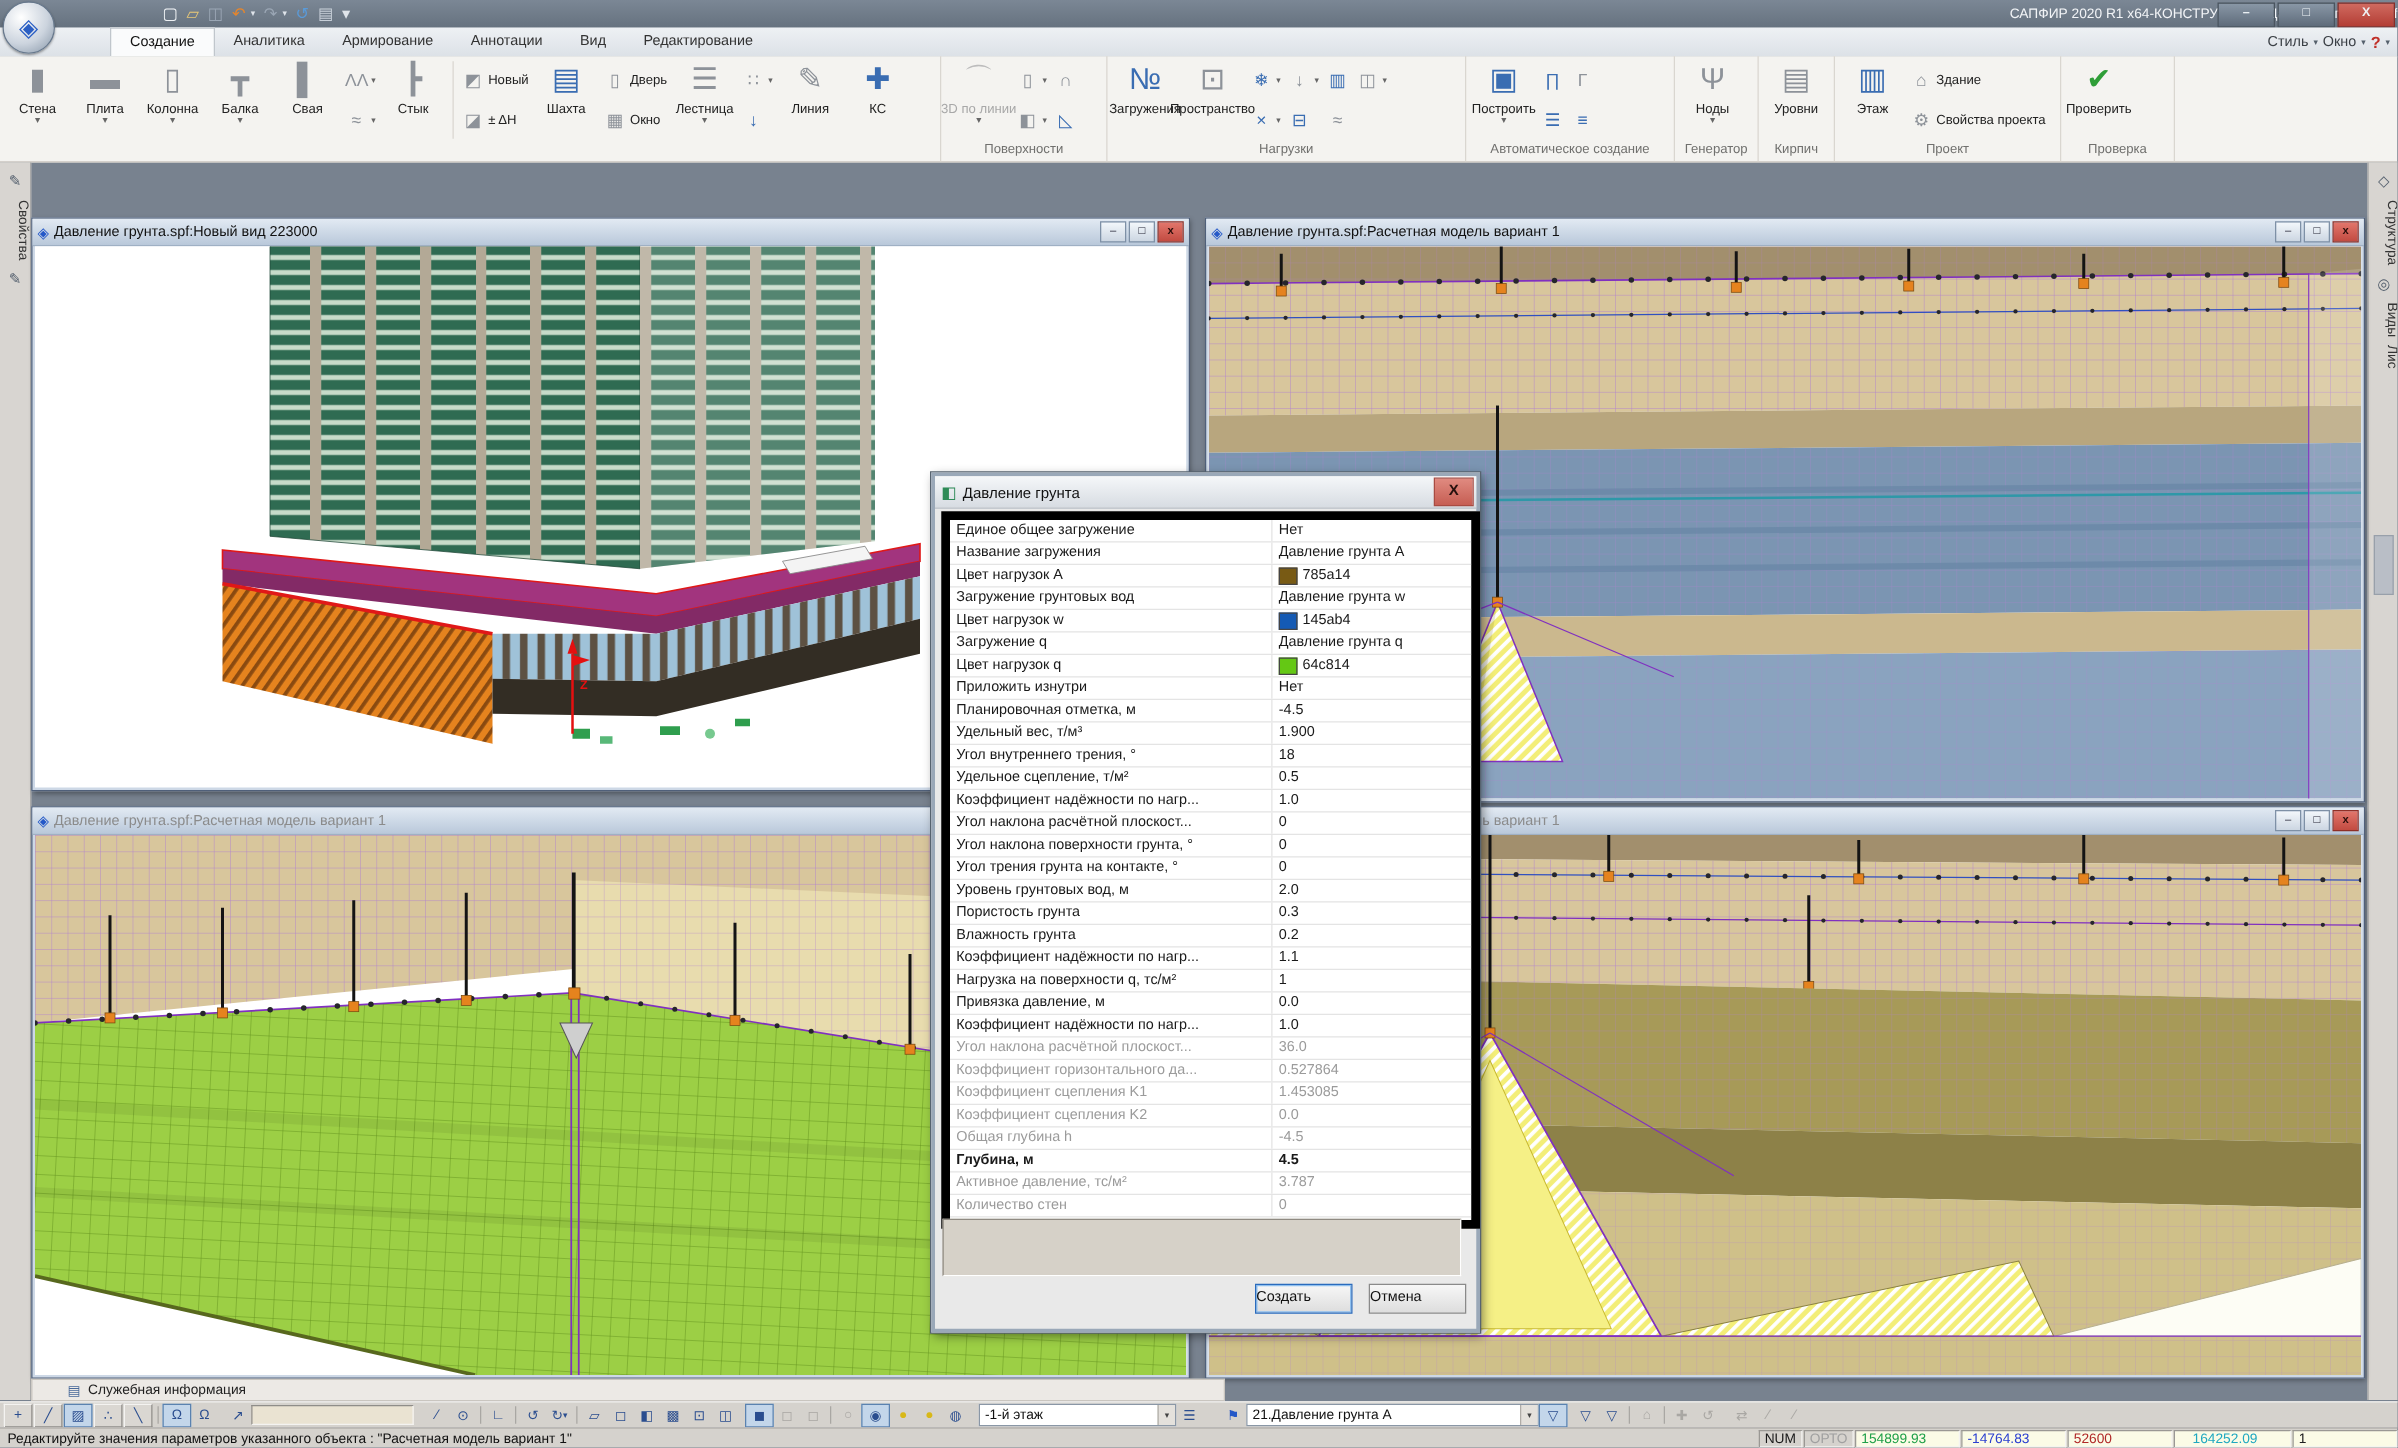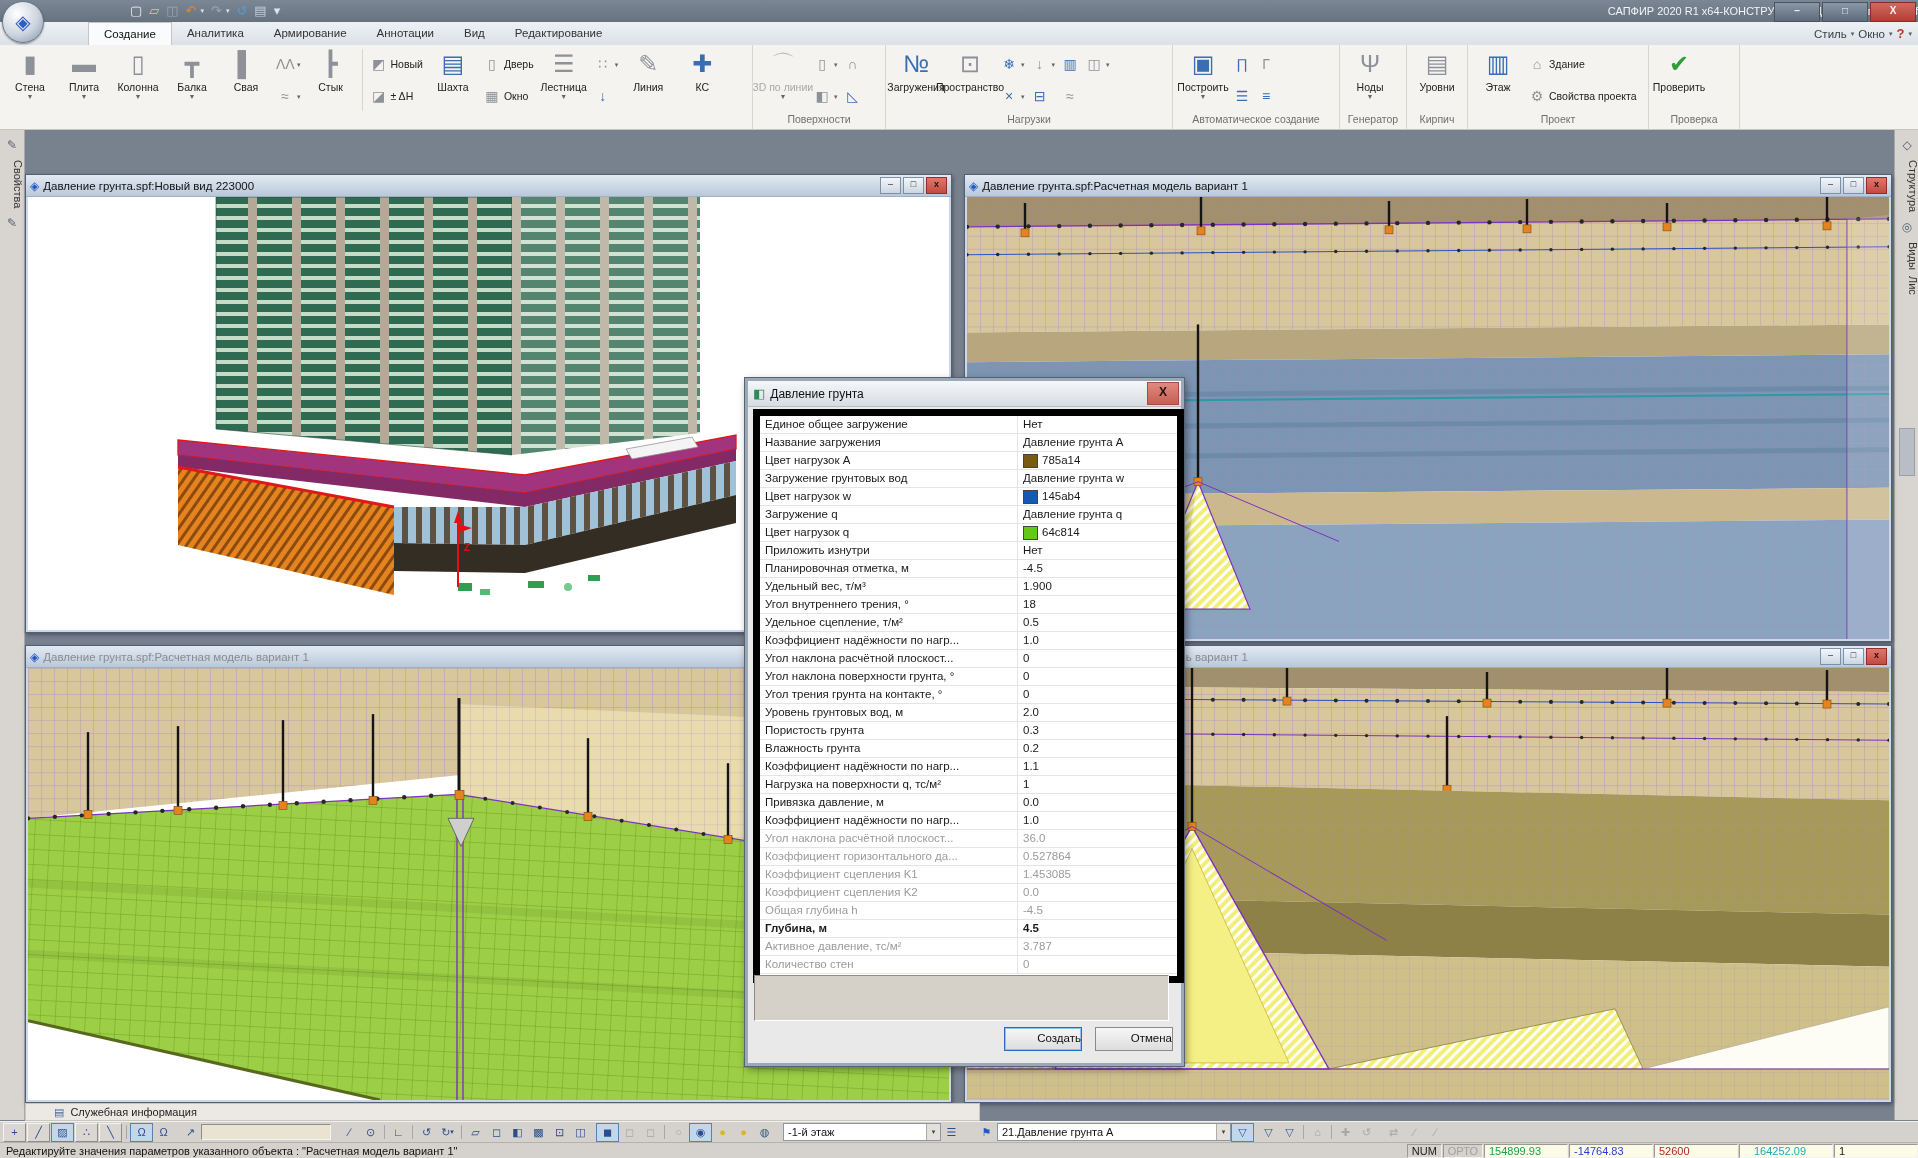--- a/index.html
+++ b/index.html
@@ -78,21 +78,21 @@
   .prow{display:flex;height:17px;border-bottom:1px solid #e4e4e4;align-items:center;font-size:11.5px}
   .prow .pl{width:252px;padding-left:5px;border-right:1px solid #e4e4e4;white-space:nowrap;overflow:hidden;height:100%;line-height:17px}
   .prow .pv{flex:1;padding-left:5px;display:flex;align-items:center;gap:4px;white-space:nowrap;height:100%;line-height:17px}
   .prow.dim{color:#9b9b9b}
   .prow.bold{font-weight:bold}
   .sw{width:13px;height:12px;border:1px solid #444;flex:0 0 auto}
   #dlg-note{position:absolute;left:6px;top:594px;width:413px;height:44px;background:#d6d1c8;
             border:1px solid #fff;border-top-color:#8f8a82;border-left-color:#8f8a82}
   #dlg-btns{position:absolute;right:8px;top:646px;display:flex;gap:13px}
   .btn{width:76px;height:22px;background:linear-gradient(#f7f7f7,#dddddd);border:1px solid #8a8a8a;
-       font-size:11.5px;text-align:right;line-height:20px;color:#111}
+       font-size:11.5px;text-align:left;line-height:20px;color:#111}
   .btn.focus{border:1px solid #2a6bbd;box-shadow:inset 0 0 0 1px #8fc0ef}
   
   #servicebar{left:25px;top:1103px;width:925px;height:16px;background:#ece9e5;border:1px solid #c9c5bf;
               display:flex;align-items:center;gap:6px;padding-left:28px;font-size:11px;color:#222}
   #servicebar .g{color:#4a6a9a;font-size:11px}
   #toolbar{left:0;top:1121px;width:1918px;height:20px;background:#d5d2cd;border-top:1px solid #f2f1ef;
            display:flex;align-items:center;padding-left:3px}
   .tbtn{width:21px;height:17px;display:flex;align-items:center;justify-content:center;font-size:11px;
         color:#2a4d8f;flex:0 0 auto}
   .tbtn.box{border:1px solid;border-color:#f4f3f1 #8f8d89 #8f8d89 #f4f3f1;background:#dad7d2;margin-right:1px}

